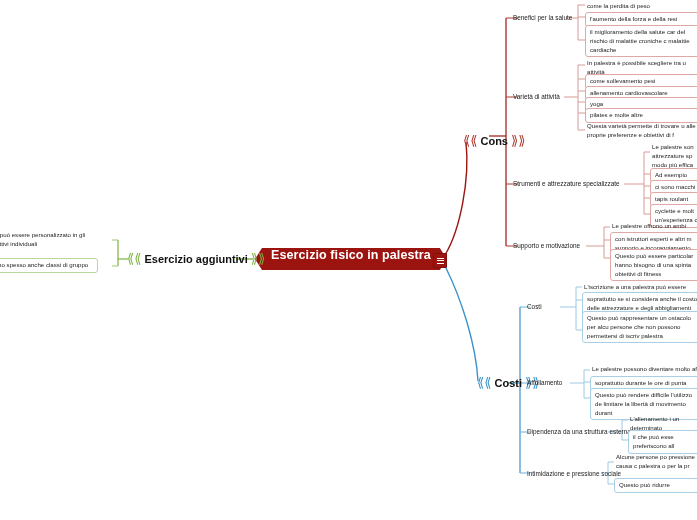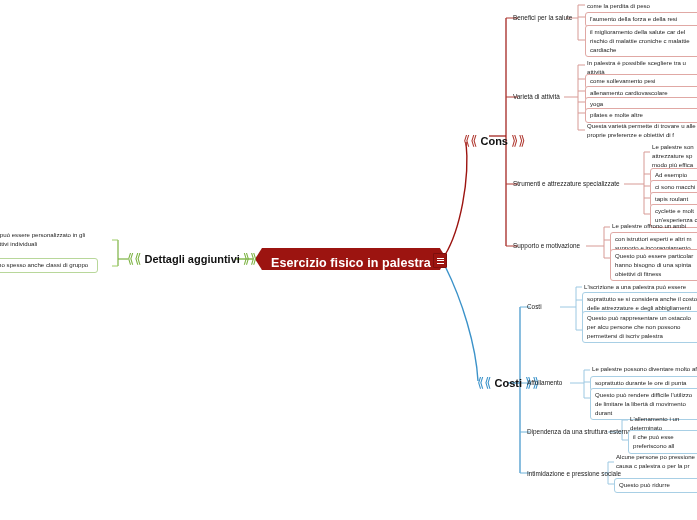--- a/index.html
+++ b/index.html
@@ -7,21 +7,21 @@
     width:697px;height:520px;overflow:hidden;position:relative;
     font-family:"Liberation Sans","DejaVu Sans",sans-serif;
     -webkit-font-smoothing:antialiased;
   }
   #canvas{position:absolute;inset:0;width:697px;height:520px;}
   svg.links{position:absolute;left:0;top:0;width:697px;height:520px;pointer-events:none;}
 
   
   .central{
     position:absolute;left:255px;top:248px;height:22px;
-    display:flex;align-items:flex-end;
+    display:flex;align-items:flex-start;
     background:#9c1410;
     color:#ffffff;font-weight:bold;font-size:12.5px;
     padding:0 16px;
     clip-path:polygon(0 50%,7px 0,calc(100% - 7px) 0,100% 50%,calc(100% - 7px) 100%,7px 100%);
     box-shadow:0 1px 2px rgba(0,0,0,.35);
     letter-spacing:.1px;white-space:nowrap;
   }
   .note-badge{
     position:absolute;left:433px;top:253px;width:12px;height:13px;
     background:#9c1410;border:1px solid #7d0f0c;border-radius:1px;
@@ -159,21 +159,21 @@
   </div>
 
   <div class="lvl1 cons" style="left:477px;top:376px;">
     <span class="chev">⟪⟪</span>
     <span>Costi</span>
     <span class="chev">⟫⟫</span>
   </div>
 
   <div class="lvl1 green" style="left:127px;top:252px;">
     <span class="chev">⟪⟪</span>
-    <span>Dettagli aggiuntivi</span>
+    <span>Esercizio aggiuntivi</span>
     <span class="chev">⟫⟫</span>
   </div>
 
   <div class="leaf plain" style="left:-14px;top:230px;width:112px;">stra può essere personalizzato in gli obiettivi individuali</div>
   <div class="leaf green" style="left:-14px;top:258px;width:112px;">frono spesso anche classi di gruppo</div>
 
   <div class="lvl2" style="left:513px;top:14px;">Benefici per la salute</div>
   <div class="leaf plain" style="left:585px;top:1px;width:118px;">come la perdita di peso</div>
   <div class="leaf red" style="left:585px;top:12px;width:118px;">l'aumento della forza e della resi</div>
   <div class="leaf red" style="left:585px;top:25px;width:118px;">il miglioramento della salute car del rischio di malattie croniche c malattie cardiache</div>

